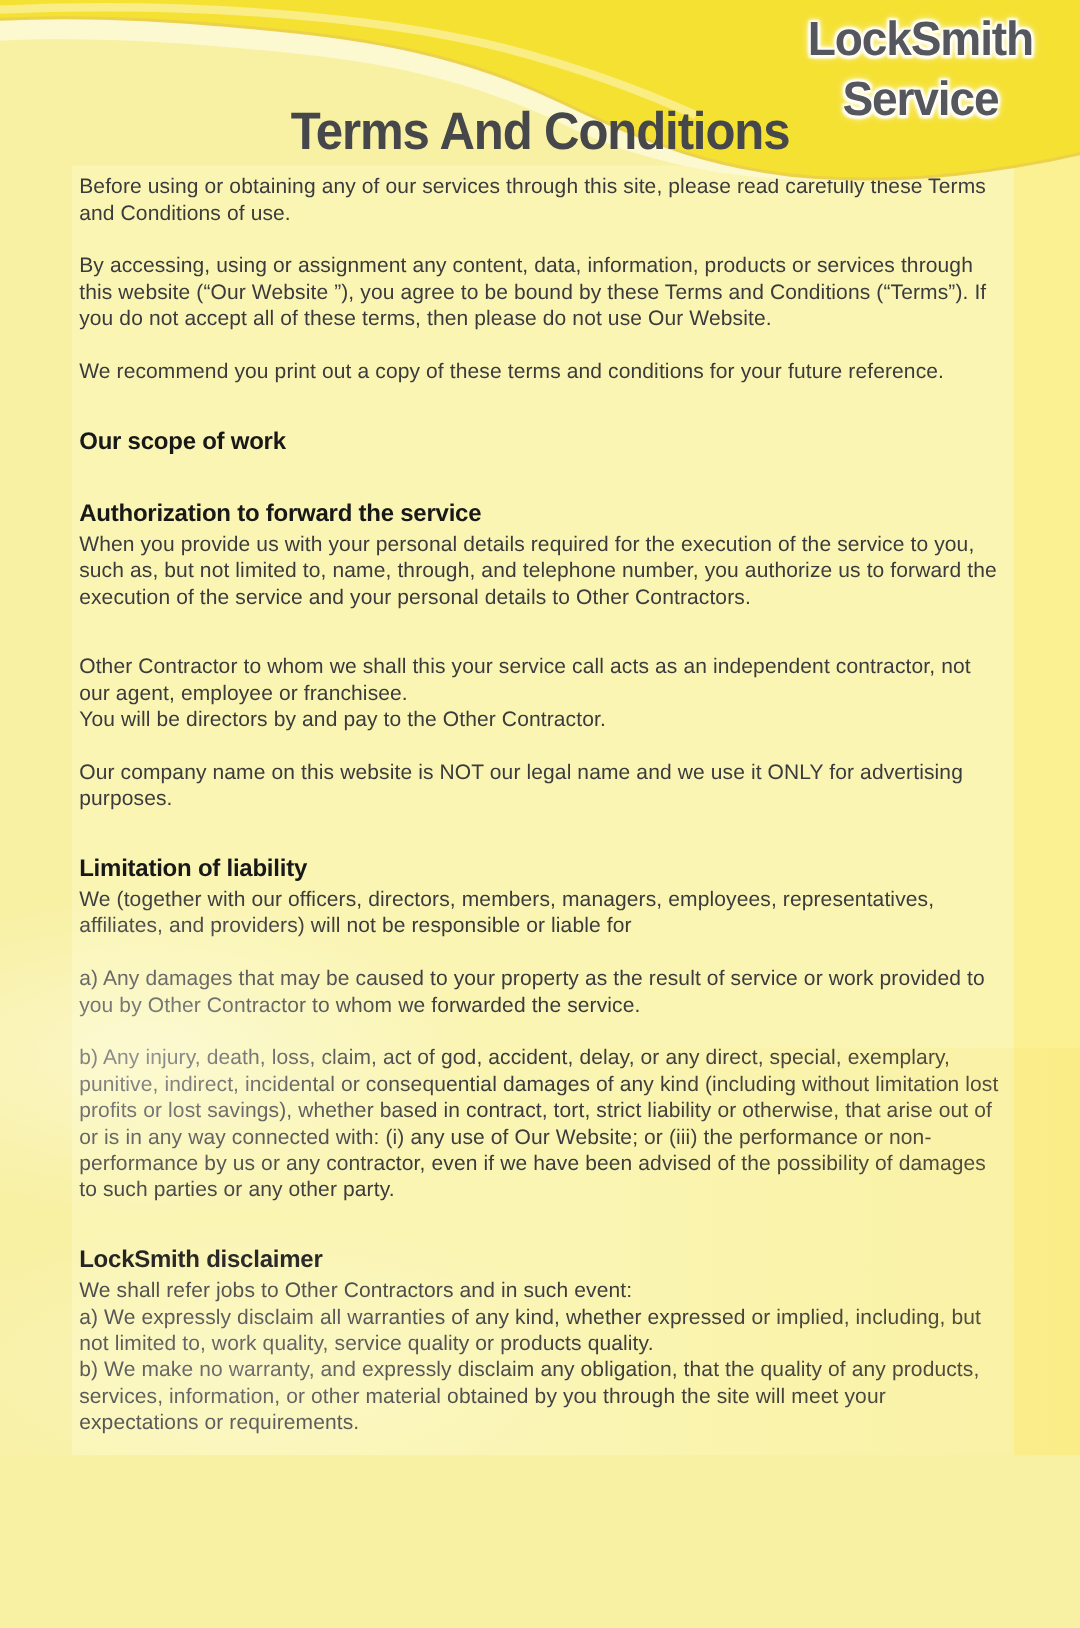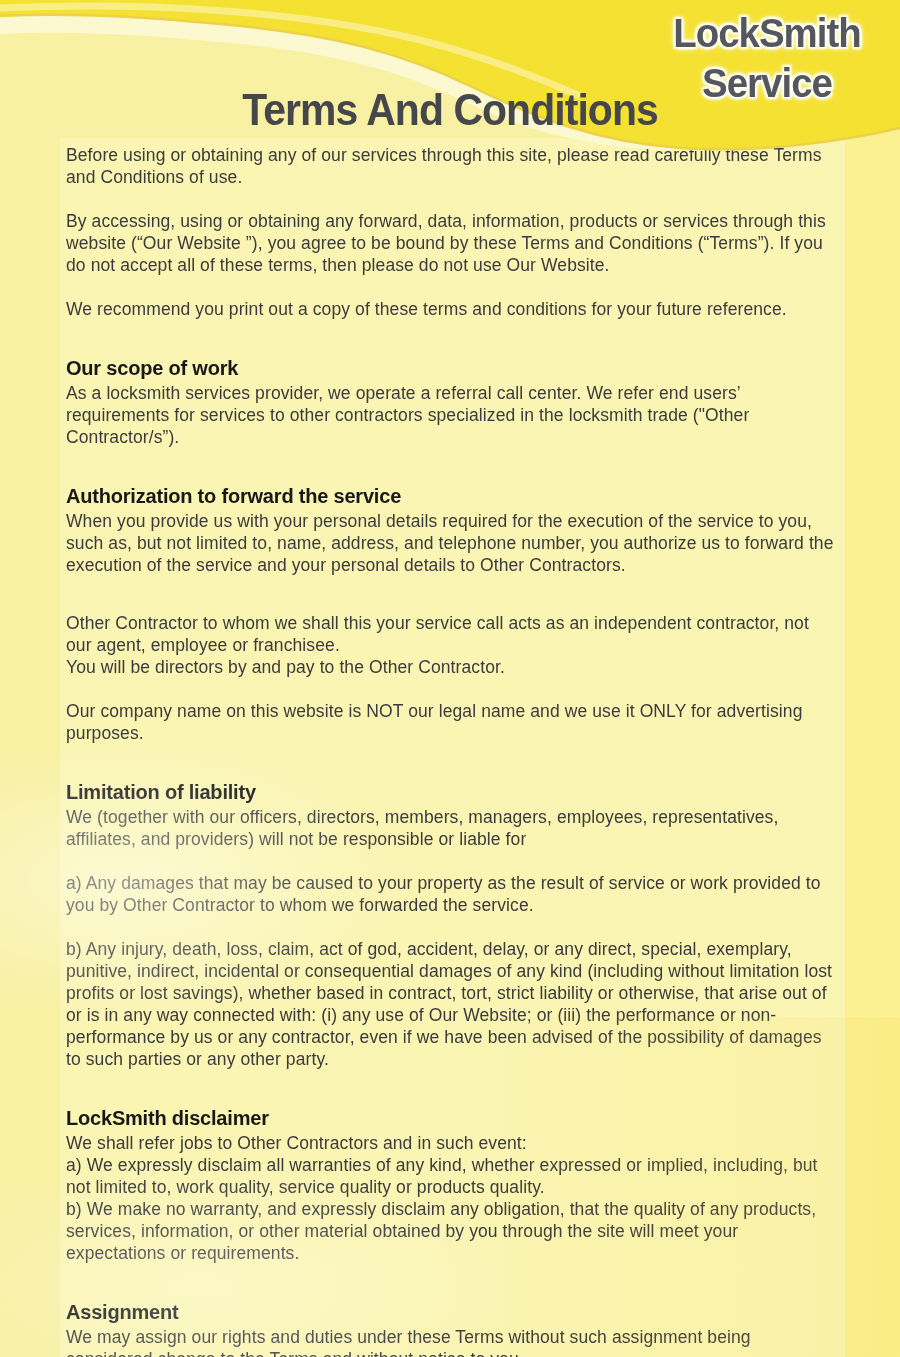--- a/index.html
+++ b/index.html
@@ -2,21 +2,21 @@
 <html style="--top-yellow: #f5e132; --top-edge: #ecd14a; --stripe-cream: #fcf8cf; --outer-bg: #f8f0a2; --outer-right: #fbf193; --panel-bg: #faf5b3; --text: #3b3b3d; --heading: #181818; --title: #46474b; --logo: #56575c;"><head>
 <meta charset="utf-8">
 <style>
   html,body{margin:0;padding:0;}
   body{
     font-family:"Liberation Sans","DejaVu Sans",sans-serif;
     background:#f8f0a2;
   }
   .page{
     position:relative;
-    width:900px;height:1357px;
+    width:900px;height:1213px;
     margin:0 auto;
     overflow:hidden;
     background:var(--outer-bg,#f8f0a2);
   }
   
   .right-strip{
     position:absolute;z-index:1;
     top:120px;right:0;bottom:0;width:55px;
     background:var(--outer-right,#fbf193);
   }
@@ -101,31 +101,30 @@
   <div class="logo">
     <div>LockSmith</div>
     <div>Service</div>
   </div>
 
   <h1 class="title">Terms And Conditions</h1>
 
   <div class="panel">
     <div id="intro">
         <p class="para intro-para">Before using or obtaining any of our services through this site, please read carefully these Terms and Conditions of use.</p>
-        <p class="para intro-para">By accessing, using or obtaining any forward, data, information, products or services through this website (“Our Website ”), you agree to be bound by these Terms and Conditions (“Terms”). If you do not accept all of these terms, then please do not use Our Website.</p>
+        <p class="para intro-para">By accessing, using or assignment any content, data, information, products or services through this website (“Our Website ”), you agree to be bound by these Terms and Conditions (“Terms”). If you do not accept all of these terms, then please do not use Our Website.</p>
         <p class="para intro-para">We recommend you print out a copy of these terms and conditions for your future reference.</p>
       </div>
     <div id="sections">
         <section class="section">
           <h2 class="heading">Our scope of work</h2>
-          <p class="para">As a locksmith services provider, we operate a referral call center. We refer end users’ requirements for services to other contractors specialized in the locksmith trade ("Other Contractor/s”).</p>
         </section>
         <section class="section">
           <h2 class="heading">Authorization to forward the service</h2>
-          <p class="para">When you provide us with your personal details required for the execution of the service to you, such as, but not limited to, name, address, and telephone number, you authorize us to forward the execution of the service and your personal details to Other Contractors.</p>
+          <p class="para">When you provide us with your personal details required for the execution of the service to you, such as, but not limited to, name, through, and telephone number, you authorize us to forward the execution of the service and your personal details to Other Contractors.</p>
         </section>
         <section class="section">
           <p class="para">Other Contractor to whom we shall this your service call acts as an independent contractor, not our agent, employee or franchisee.</p>
           <p class="para">You will be directors by and pay to the Other Contractor.</p>
           <div class="spacer"></div>
           <p class="para">Our company name on this website is NOT our legal name and we use it ONLY for advertising purposes.</p>
         </section>
         <section class="section">
           <h2 class="heading">Limitation of liability</h2>
           <p class="para">We (together with our officers, directors, members, managers, employees, representatives, affiliates, and providers) will not be responsible or liable for</p>

